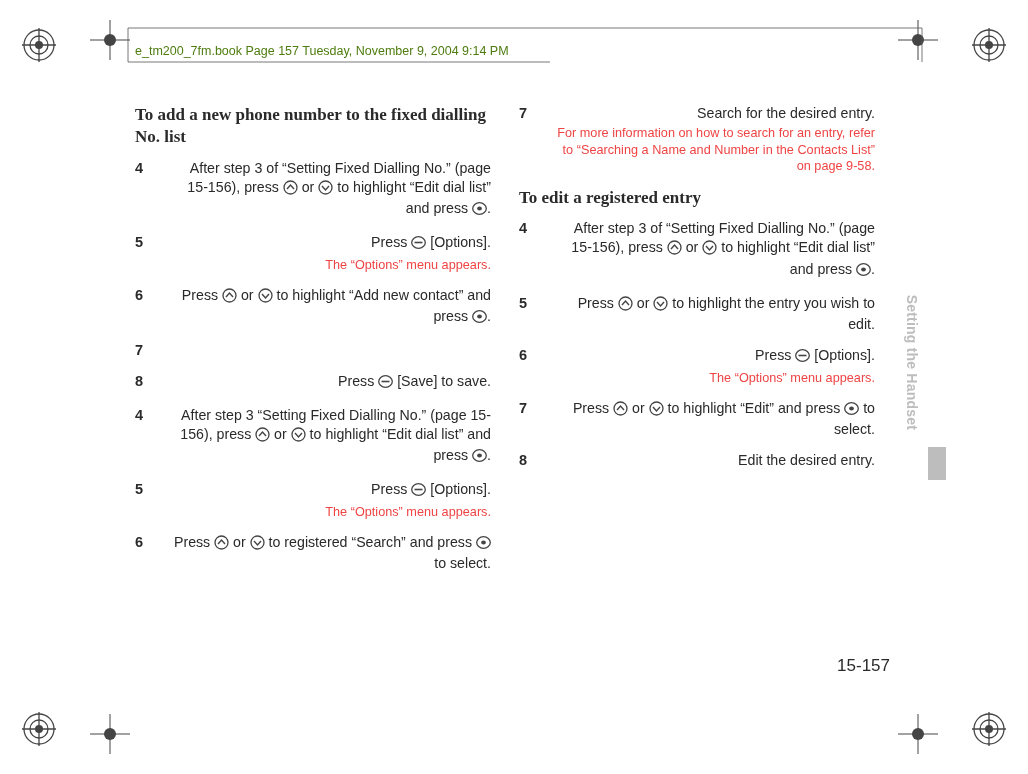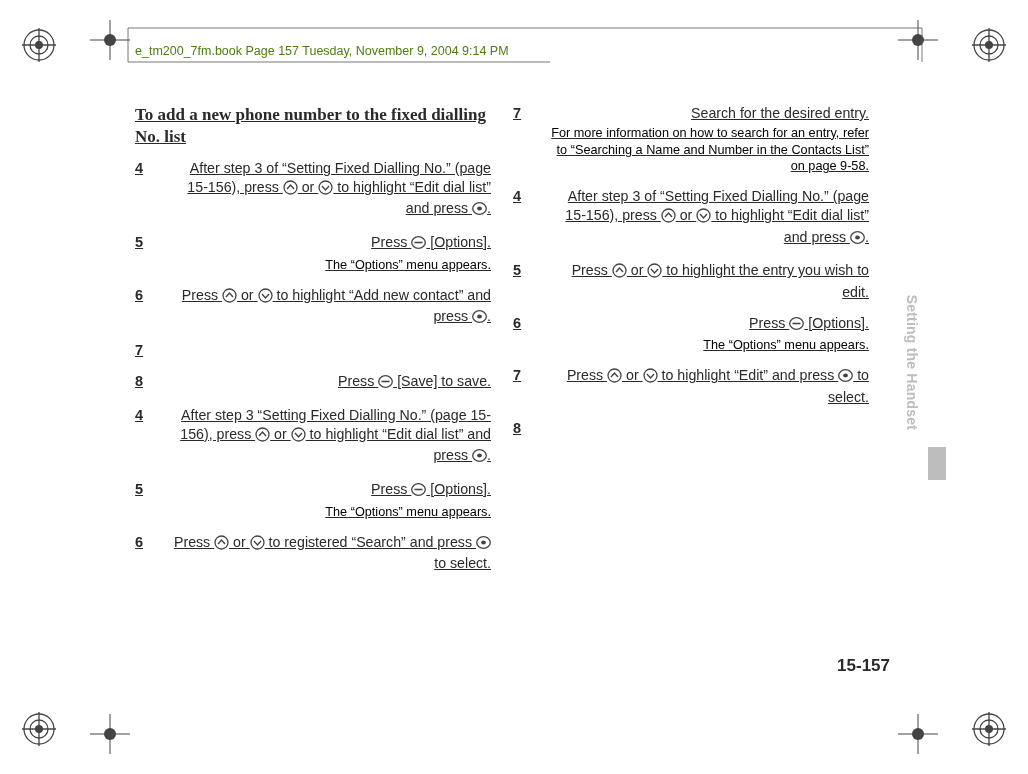--- a/index.html
+++ b/index.html
@@ -33,22 +33,21 @@
     font-size: 12.5px;
     color: #4d7c0f;
   }
 
   .content {
     position: absolute;
     top: 104px;
     left: 135px;
     width: 760px;
     display: flex;
-    gap: 22px;
-    text-decoration: underline;
+    gap: 28px;
   }
   .col {
     width: 356px;
     font-size: 14.2px;
     line-height: 1.32;
   }
   .heading {
     font-family: "Times New Roman", Times, serif;
     font-weight: bold;
     font-size: 17px;
@@ -71,33 +70,33 @@
     font-size: 14.5px;
   }
   .step .body {
     flex: 1;
     text-align: right;
   }
   .step .body .main { }
   .step .body .sub {
     font-size: 12.7px;
     margin-top: 2px;
-    color: #000000;
+    color: #ef4444;
   }
   .icon-up, .icon-down, .icon-center, .icon-soft {
     display: inline-block;
     vertical-align: -3px;
   }
   svg.key { width: 15px; height: 15px; }
 
   .page-num {
     position: absolute;
     right: 138px;
     bottom: 98px;
-    font-weight: bold;
+    font-weight: normal;
     font-size: 17px;
     color:#2a2a2a;
   }
   .sidetab-gray {
     position: absolute;
     right: 82px; top: 447px;
     width: 18px; height: 33px;
     background: #bdbdbd;
   }
   .sidetab-text {
@@ -298,20 +297,21 @@
   <div class="col">
 
     <div class="step">
       <div class="num">7</div>
       <div class="body">
         <div class="main">Search for the desired entry.</div>
         <div class="sub">For more information on how to search for an entry, refer to “Searching a Name and Number in the Contacts List” on page 9-58.</div>
       </div>
     </div>
 
+    <p class="heading2">To edit a registered entry</p>
 
     <div class="step">
       <div class="num">4</div>
       <div class="body">
           <div class="main">
         <span>After step 3 of “Setting Fixed Dialling No.” (page 15-156), press </span><span class="icon-up"><svg class="key">
                 <use href="#key-up"></use>
               </svg></span><span> or </span><span class="icon-down"><svg class="key">
                 <use href="#key-down"></use>
               </svg></span><span> to highlight “Edit dial list” and press </span><span class="icon-center"><svg class="key">
@@ -355,20 +355,21 @@
               </svg></span><span> to highlight “Edit” and press </span><span class="icon-center"><svg class="key">
                 <use href="#key-center"></use>
               </svg></span><span> to select.</span>
       </div>
         </div>
     </div>
 
     <div class="step">
       <div class="num">8</div>
       <div class="body">
+        <div class="main">Edit the desired entry.</div>
       </div>
     </div>
 
   </div>
 </div>
 
 <div class="sidetab-gray"></div>
 <div class="sidetab-text">Setting the Handset</div>
 <div class="page-num">15-157</div>
 

